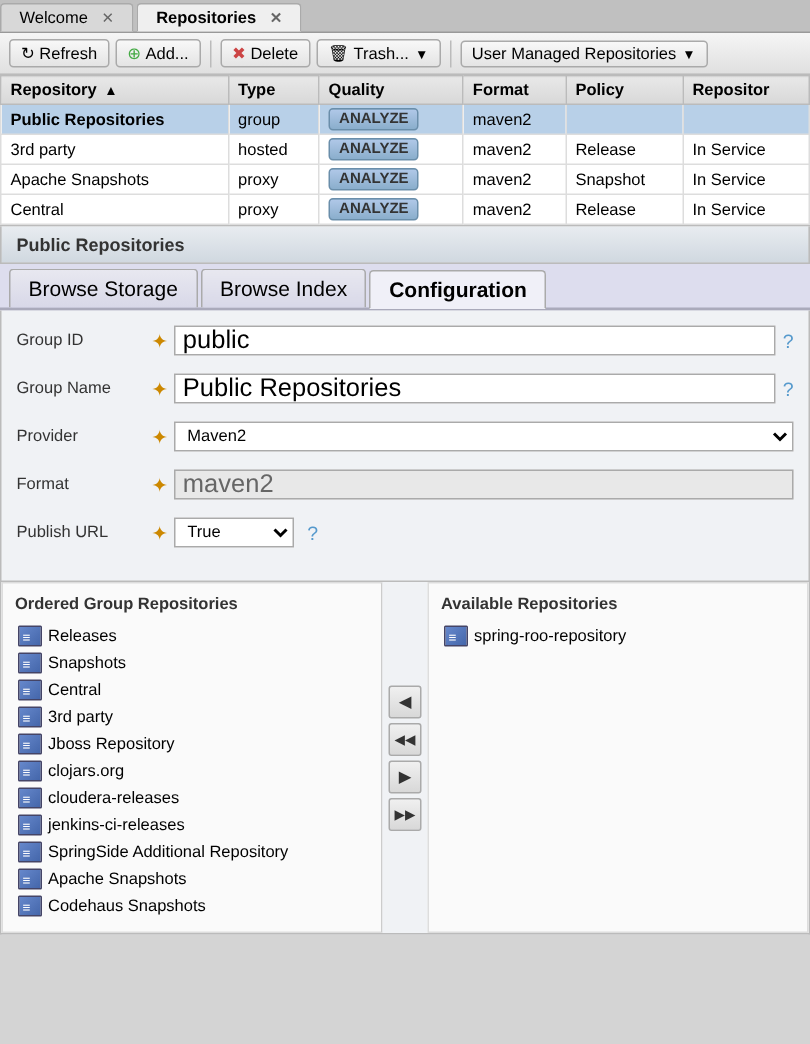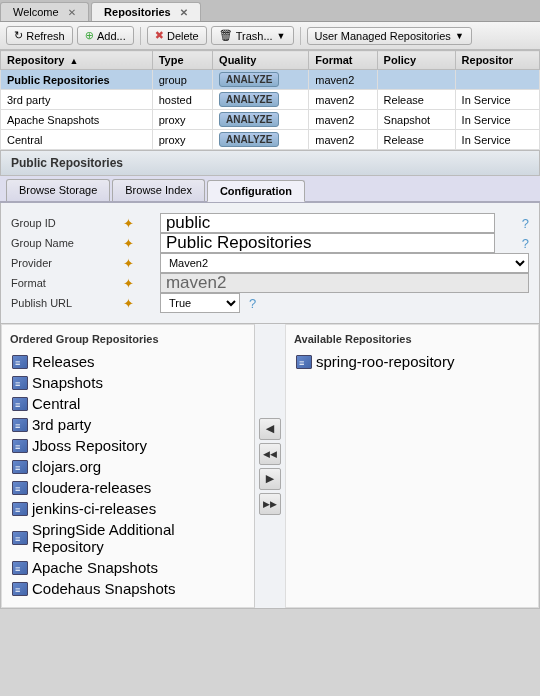--- a/index.html
+++ b/index.html
@@ -119,43 +119,42 @@
       padding: 3px 6px 0 6px;
       display: flex;
       gap: 2px;
     }
     .sub-tab {
       padding: 4px 12px;
       background: linear-gradient(to bottom, #e8e8f0, #d8d8e8);
       border: 1px solid #aaa;
       border-bottom: none;
       cursor: pointer;
-      font-size: 11px;
+      font-size: 14px;
       border-radius: 3px 3px 0 0;
     }
     .sub-tab.active {
       background: #f0f0f8;
       font-weight: bold;
       border-bottom: 1px solid #f0f0f8;
       position: relative;
       top: 1px;
     }
 
     
     .config-panel {
       background: #f0f2f5;
       border: 1px solid #bbb;
       border-top: none;
       padding: 10px;
     }
     .form-row {
       display: flex;
       align-items: center;
-      margin-bottom: 0;
-      gap: 22px;
+      margin-bottom: 12px;
     }
     .form-label {
       width: 90px;
       font-size: 11px;
       color: #333;
       flex-shrink: 0;
     }
     .form-required {
       color: #cc8800;
       margin-right: 4px;
@@ -219,21 +218,21 @@
       color: #333;
     }
     .repo-list {
       list-style: none;
       padding: 0;
     }
     .repo-list li {
       display: flex;
       align-items: center;
       padding: 2px 2px;
-      font-size: 15px;
+      font-size: 11px;
       cursor: default;
     }
     .repo-icon {
       display: inline-block;
       width: 16px;
       height: 14px;
       background: linear-gradient(135deg, #6688cc 0%, #4466aa 100%);
       border: 1px solid #446;
       border-radius: 1px;
       margin-right: 4px;

